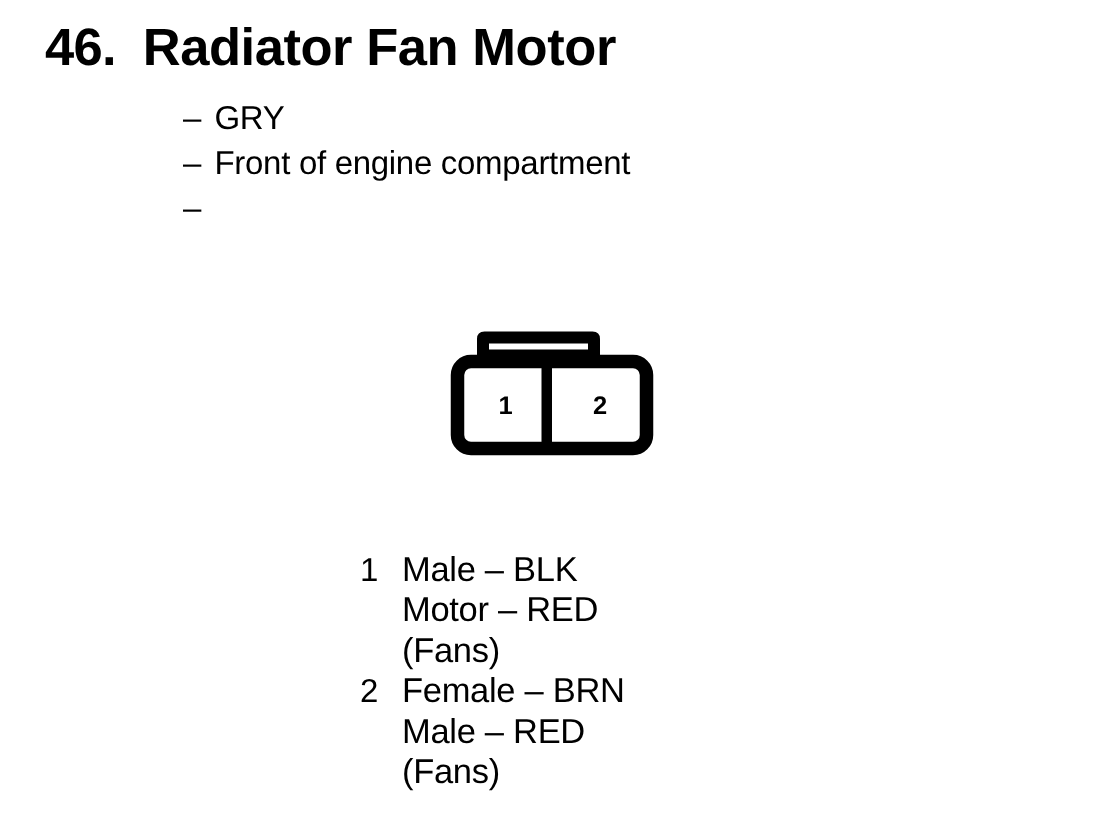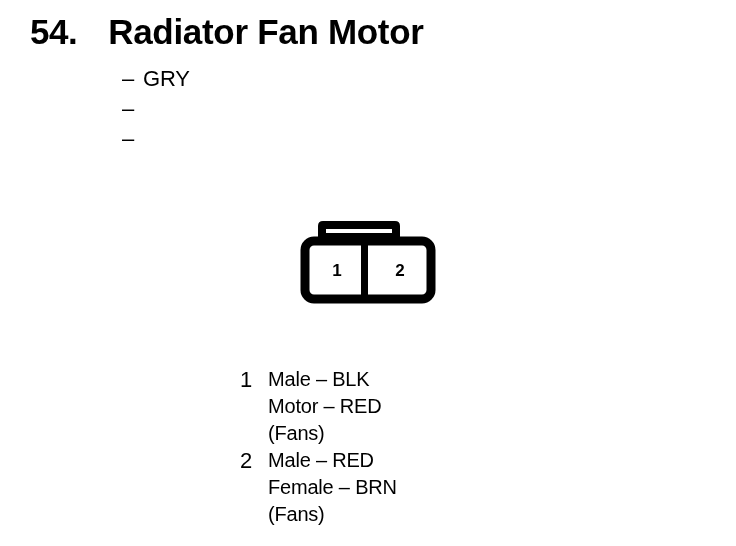--- a/index.html
+++ b/index.html
@@ -38,21 +38,21 @@
     font-size: 35px;
     font-weight: bold;
     letter-spacing: -0.5px;
     line-height: 40px;
   }
   .title-text {
     font-size: 35px;
     font-weight: bold;
     letter-spacing: -0.3px;
     line-height: 40px;
-    margin-left: 31px;
+    margin-left: 18px;
   }
 
   
   .bullets {
     position: absolute;
     left: 122px;
     top: 64px;
     width: 600px;
   }
   .bullet-line {
@@ -106,43 +106,44 @@
     flex: 0 0 28px;
     font-size: 22px;
     line-height: 27px;
     text-align: left;
     letter-spacing: -0.2px;
   }
   .pin-lines {
     flex: 1 1 auto;
   }
   .pin-line {
-    font-size: 20px;
+    font-size: 23px;
     line-height: 27px;
     letter-spacing: -0.2px;
     white-space: nowrap;
   }
 </style>
 </head>
 <body>
 
 <div id="page">
 
   <div class="title-row">
-    <span class="title-number">54.</span>
+    <span class="title-number">46.</span>
     <span class="title-text">Radiator Fan Motor</span>
   </div>
 
   <div class="bullets">
     <div class="bullet-line">
       <span class="bullet-dash">–</span>
       <span class="bullet-label">GRY</span>
     </div>
     <div class="bullet-line">
       <span class="bullet-dash">–</span>
+      <span class="bullet-label">Front of engine compartment</span>
     </div>
     <div class="bullet-line">
       <span class="bullet-dash">–</span>
     </div>
   </div>
 
   <div class="connector">
     <svg width="144" height="88" viewBox="0 0 144 88">
 
       <g>
@@ -177,21 +178,21 @@
       <div class="pin-lines">
         <div class="pin-line">Male – BLK</div>
         <div class="pin-line">Motor – RED</div>
         <div class="pin-line">(Fans)</div>
       </div>
     </div>
 
     <div class="pin-group">
       <div class="pin-index">2</div>
       <div class="pin-lines">
+        <div class="pin-line">Female – BRN</div>
         <div class="pin-line">Male – RED</div>
-        <div class="pin-line">Female – BRN</div>
         <div class="pin-line">(Fans)</div>
       </div>
     </div>
 
   </div>
 
 </div>
 
 </body></html>

